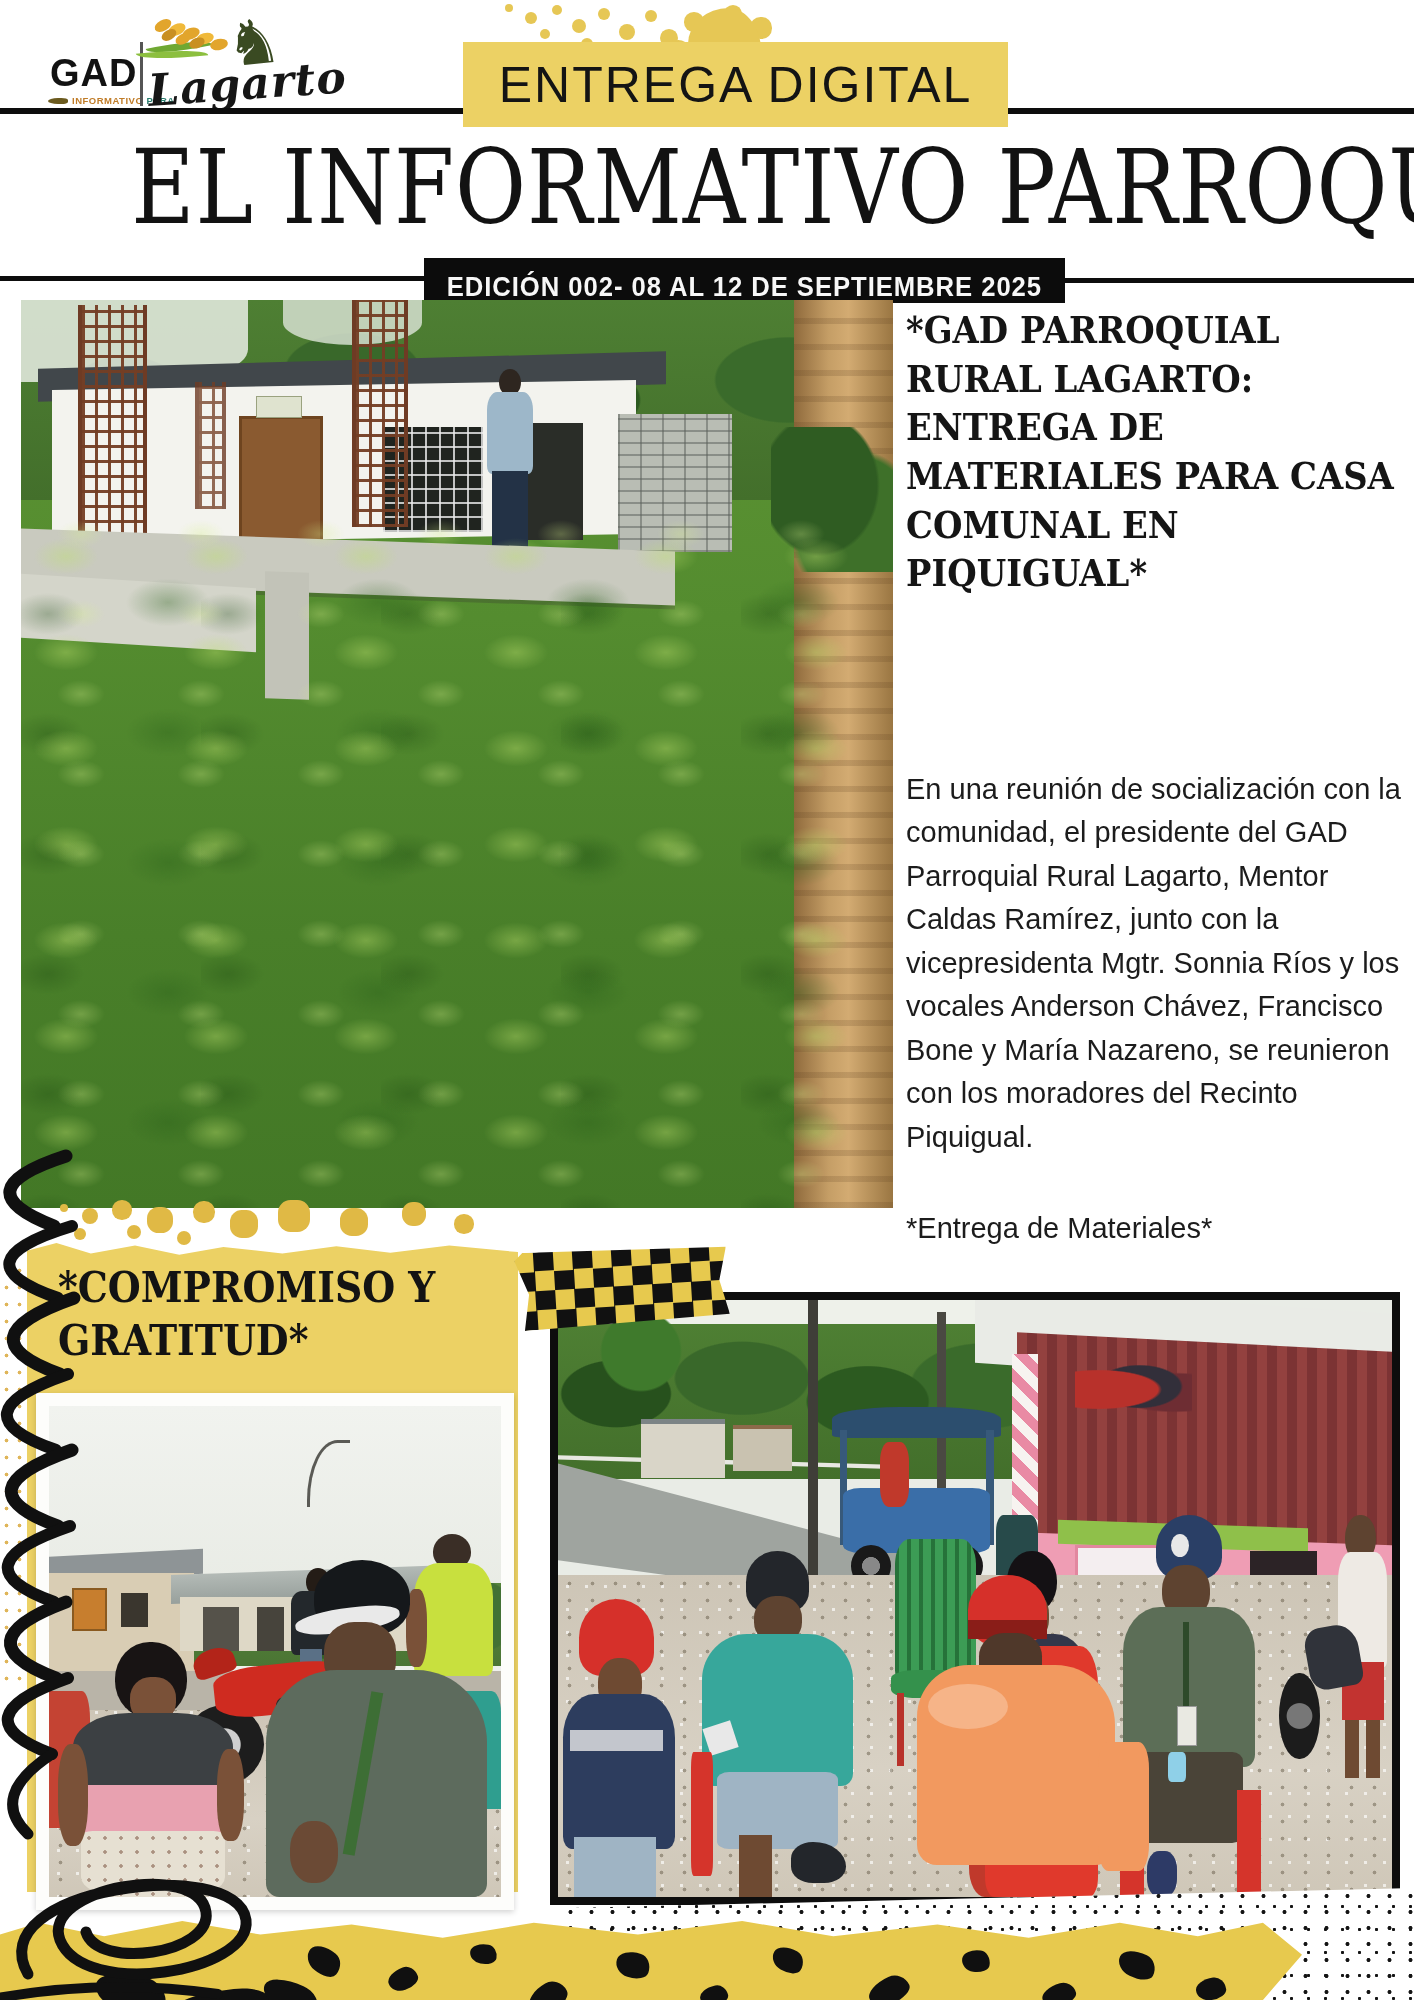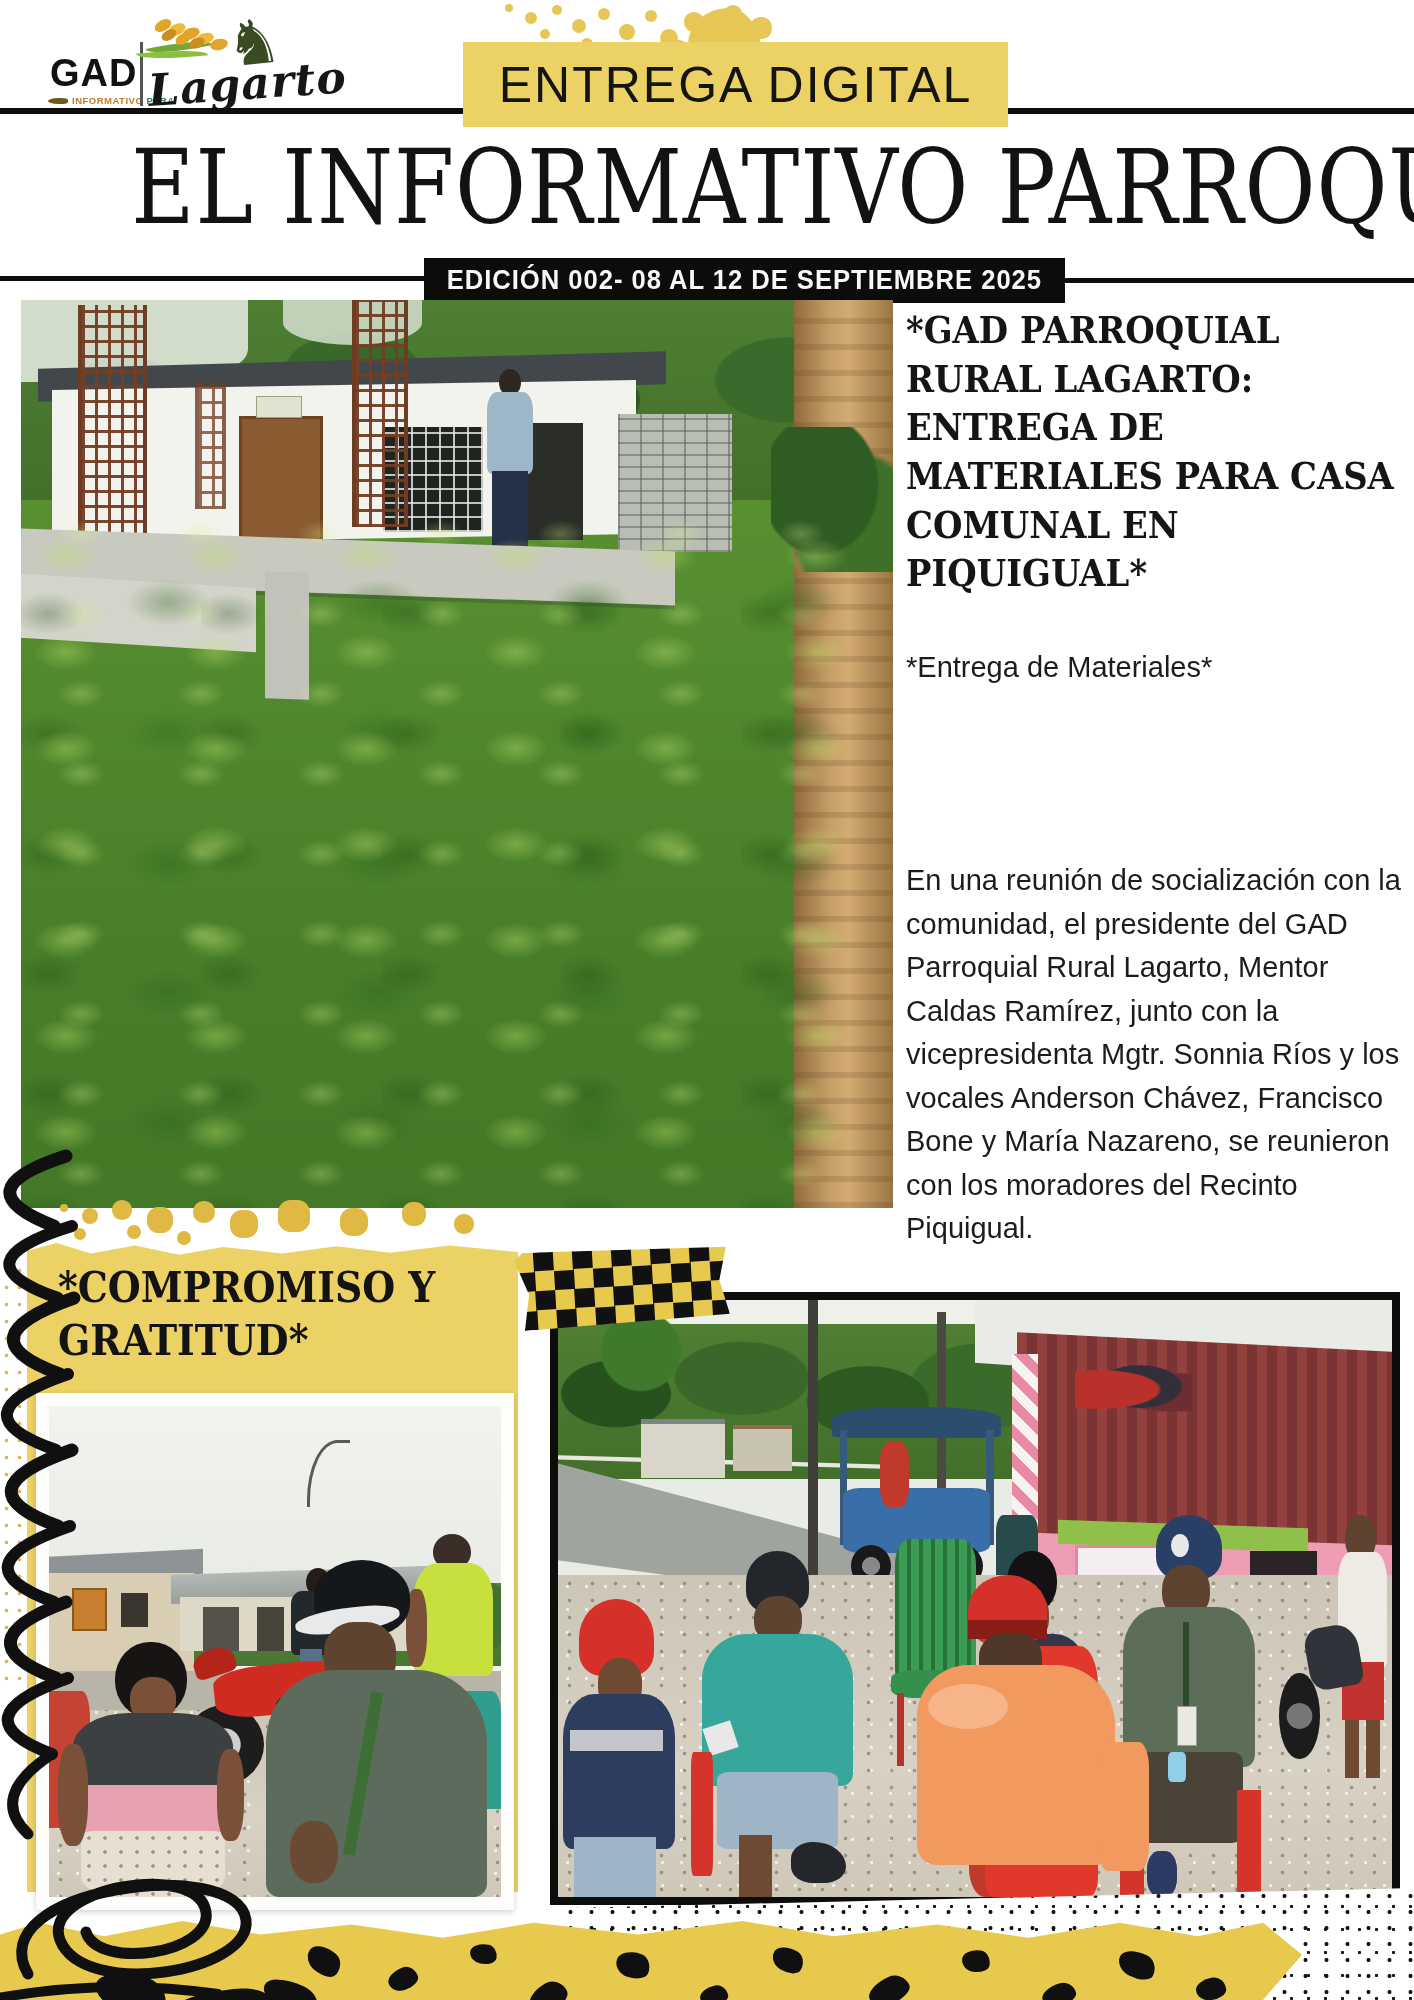--- a/index.html
+++ b/index.html
@@ -6,21 +6,21 @@
   .page{position:relative;width:1414px;height:2000px;background:#ffffff;overflow:hidden;
         font-family:"Liberation Sans",sans-serif;color:#111;}
   .a{position:absolute;}
   .ph{position:absolute;overflow:hidden;}
   .line{position:absolute;background:#0d0d0d;}
   .serif{font-family:"DejaVu Serif","Liberation Serif",serif;}
   .kicker{background:#ecd164;display:flex;align-items:center;justify-content:center;}
   .kicker span{font-size:50px;font-weight:400;letter-spacing:2px;color:#141414;}
   .bigtitle{left:0;right:0;top:128px;text-align:center;}
   .bigtitle span{display:inline-block;transform:scaleX(.85);font-size:102px;letter-spacing:1px;color:#121212;white-space:nowrap;}
-  .edition{background:#0c0c0c;display:flex;align-items:center;justify-content:center;}
+  .edition{background:#0c0c0c;display:flex;align-items:flex-end;justify-content:center;}
   .edition span{color:#f7f7f7;font-weight:bold;font-size:27px;letter-spacing:1px;transform:scaleX(.95);white-space:nowrap;}
   .headline{font-family:"DejaVu Serif","Liberation Serif",serif;font-weight:bold;font-size:38px;line-height:1.28;
             width:552px;transform:scaleX(.89);transform-origin:0 0;color:#151515;}
   .body-text{font-size:29px;line-height:1.5;color:#1c1c1c;width:500px;}
   .dots-gold{background-image:radial-gradient(circle,#d9a83c 1.6px,transparent 2.2px);background-size:13px 17px;}
   .speckle-bw{background-image:radial-gradient(circle,#141414 1.7px,transparent 2.3px),
               radial-gradient(circle,#141414 1.3px,transparent 1.9px);
               background-size:21px 16px,17px 23px;background-position:0 0,9px 7px;}
   .dirt{background:linear-gradient(180deg,#cdc5b6,#d8d1c4 60%,#cfc7b8);}
   .dirt:after{content:"";position:absolute;inset:0;
@@ -134,22 +134,22 @@
     <div class="a" style="left:88.6%;top:0;width:11.4%;height:100%;
          background:linear-gradient(90deg,#8f6a3c,#c59e66 35%,#d3ab72 55%,#9a7642);
          background-image:repeating-linear-gradient(0deg,rgba(90,60,30,.18) 0 6px,transparent 6px 26px),linear-gradient(90deg,#8f6a3c,#c59e66 35%,#d3ab72 55%,#9a7642);"></div>
     <div class="a" style="left:86%;top:14%;width:14%;height:16%;background:radial-gradient(ellipse at 40% 40%,#2f5c22 0 55%,transparent 58%),radial-gradient(ellipse at 70% 70%,#3e7029 0 50%,transparent 55%);"></div>
 
     <div class="a grassTex" style="left:0;top:24%;width:100%;height:76%;"></div>
   </div>
 
   <div class="a" style="left:906px;top:306px;width:500px;">
     <div class="headline">*GAD PARROQUIAL RURAL LAGARTO: ENTREGA DE MATERIALES PARA CASA COMUNAL EN PIQUIGUAL*</div>
+    <div class="body-text" style="margin-top:170px;">En una reunión de socialización con la comunidad, el presidente del GAD Parroquial Rural Lagarto, Mentor Caldas Ramírez, junto con la vicepresidenta Mgtr. Sonnia Ríos y los vocales Anderson Chávez, Francisco Bone y María Nazareno, se reunieron con los moradores del Recinto Piquigual.</div>
     <div class="body-text" style="margin-top:48px;">*Entrega de Materiales*</div>
-    <div class="body-text" style="margin-top:170px;">En una reunión de socialización con la comunidad, el presidente del GAD Parroquial Rural Lagarto, Mentor Caldas Ramírez, junto con la vicepresidenta Mgtr. Sonnia Ríos y los vocales Anderson Chávez, Francisco Bone y María Nazareno, se reunieron con los moradores del Recinto Piquigual.</div>
     <div class="body-text" style="margin-top:44px;">El GAD Parroquial entregará materiales para la construcción de la casa comunal, incluyendo ripio, arena, cemento, clavos, hierro, entre otros. La mano de obra se realizará en minga, con el compromiso mutuo entre la comunidad y el GAD.</div>
   </div>
 
   <div class="a" style="left:60px;top:1204px;width:8px;height:8px;background:#e0b945;border-radius:50%;
     box-shadow:26px 8px 0 4px #e0b945,58px 2px 0 6px #e0b945,96px 12px 0 9px #e0b945,140px 4px 0 7px #e0b945,
     180px 16px 0 10px #e0b945,230px 8px 0 12px #e0b945,290px 14px 0 10px #e0b945,350px 6px 0 8px #e0b945,
     400px 16px 0 6px #e0b945,16px 26px 0 2px #e0b945,70px 24px 0 3px #e0b945,120px 30px 0 3px #e0b945;"></div>
   <div class="a dots-gold" style="left:0;top:1262px;width:44px;height:420px;opacity:.85;"></div>
 
   <div class="a" style="left:27px;top:1243px;width:491px;height:649px;background:#ecd164;

